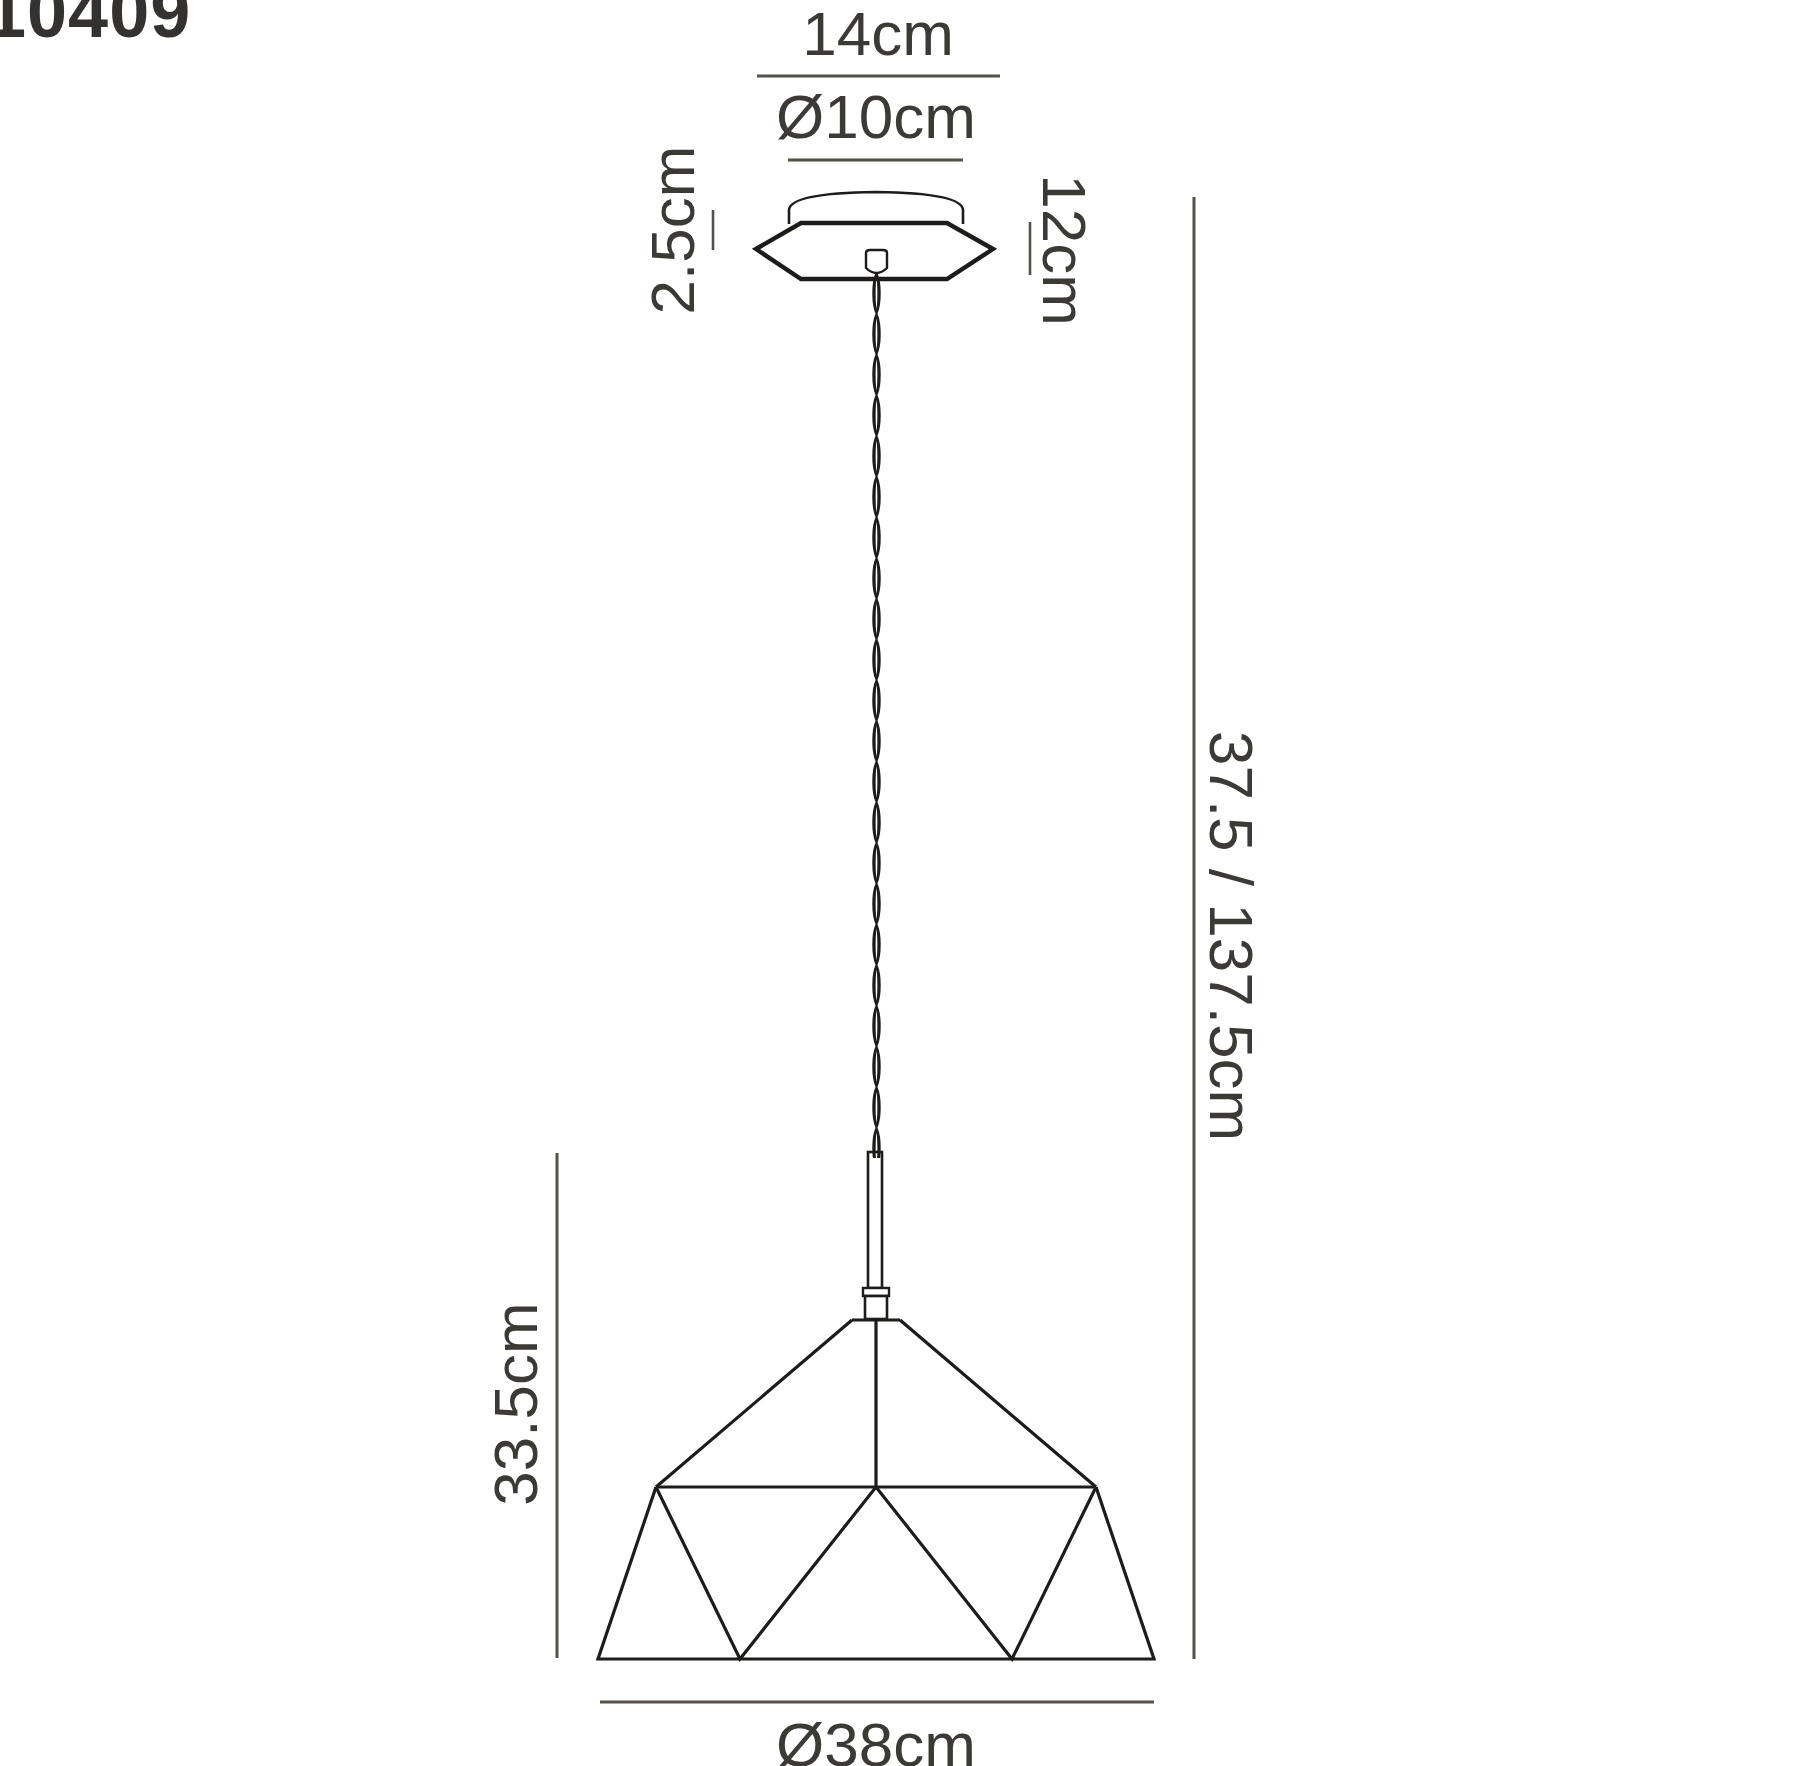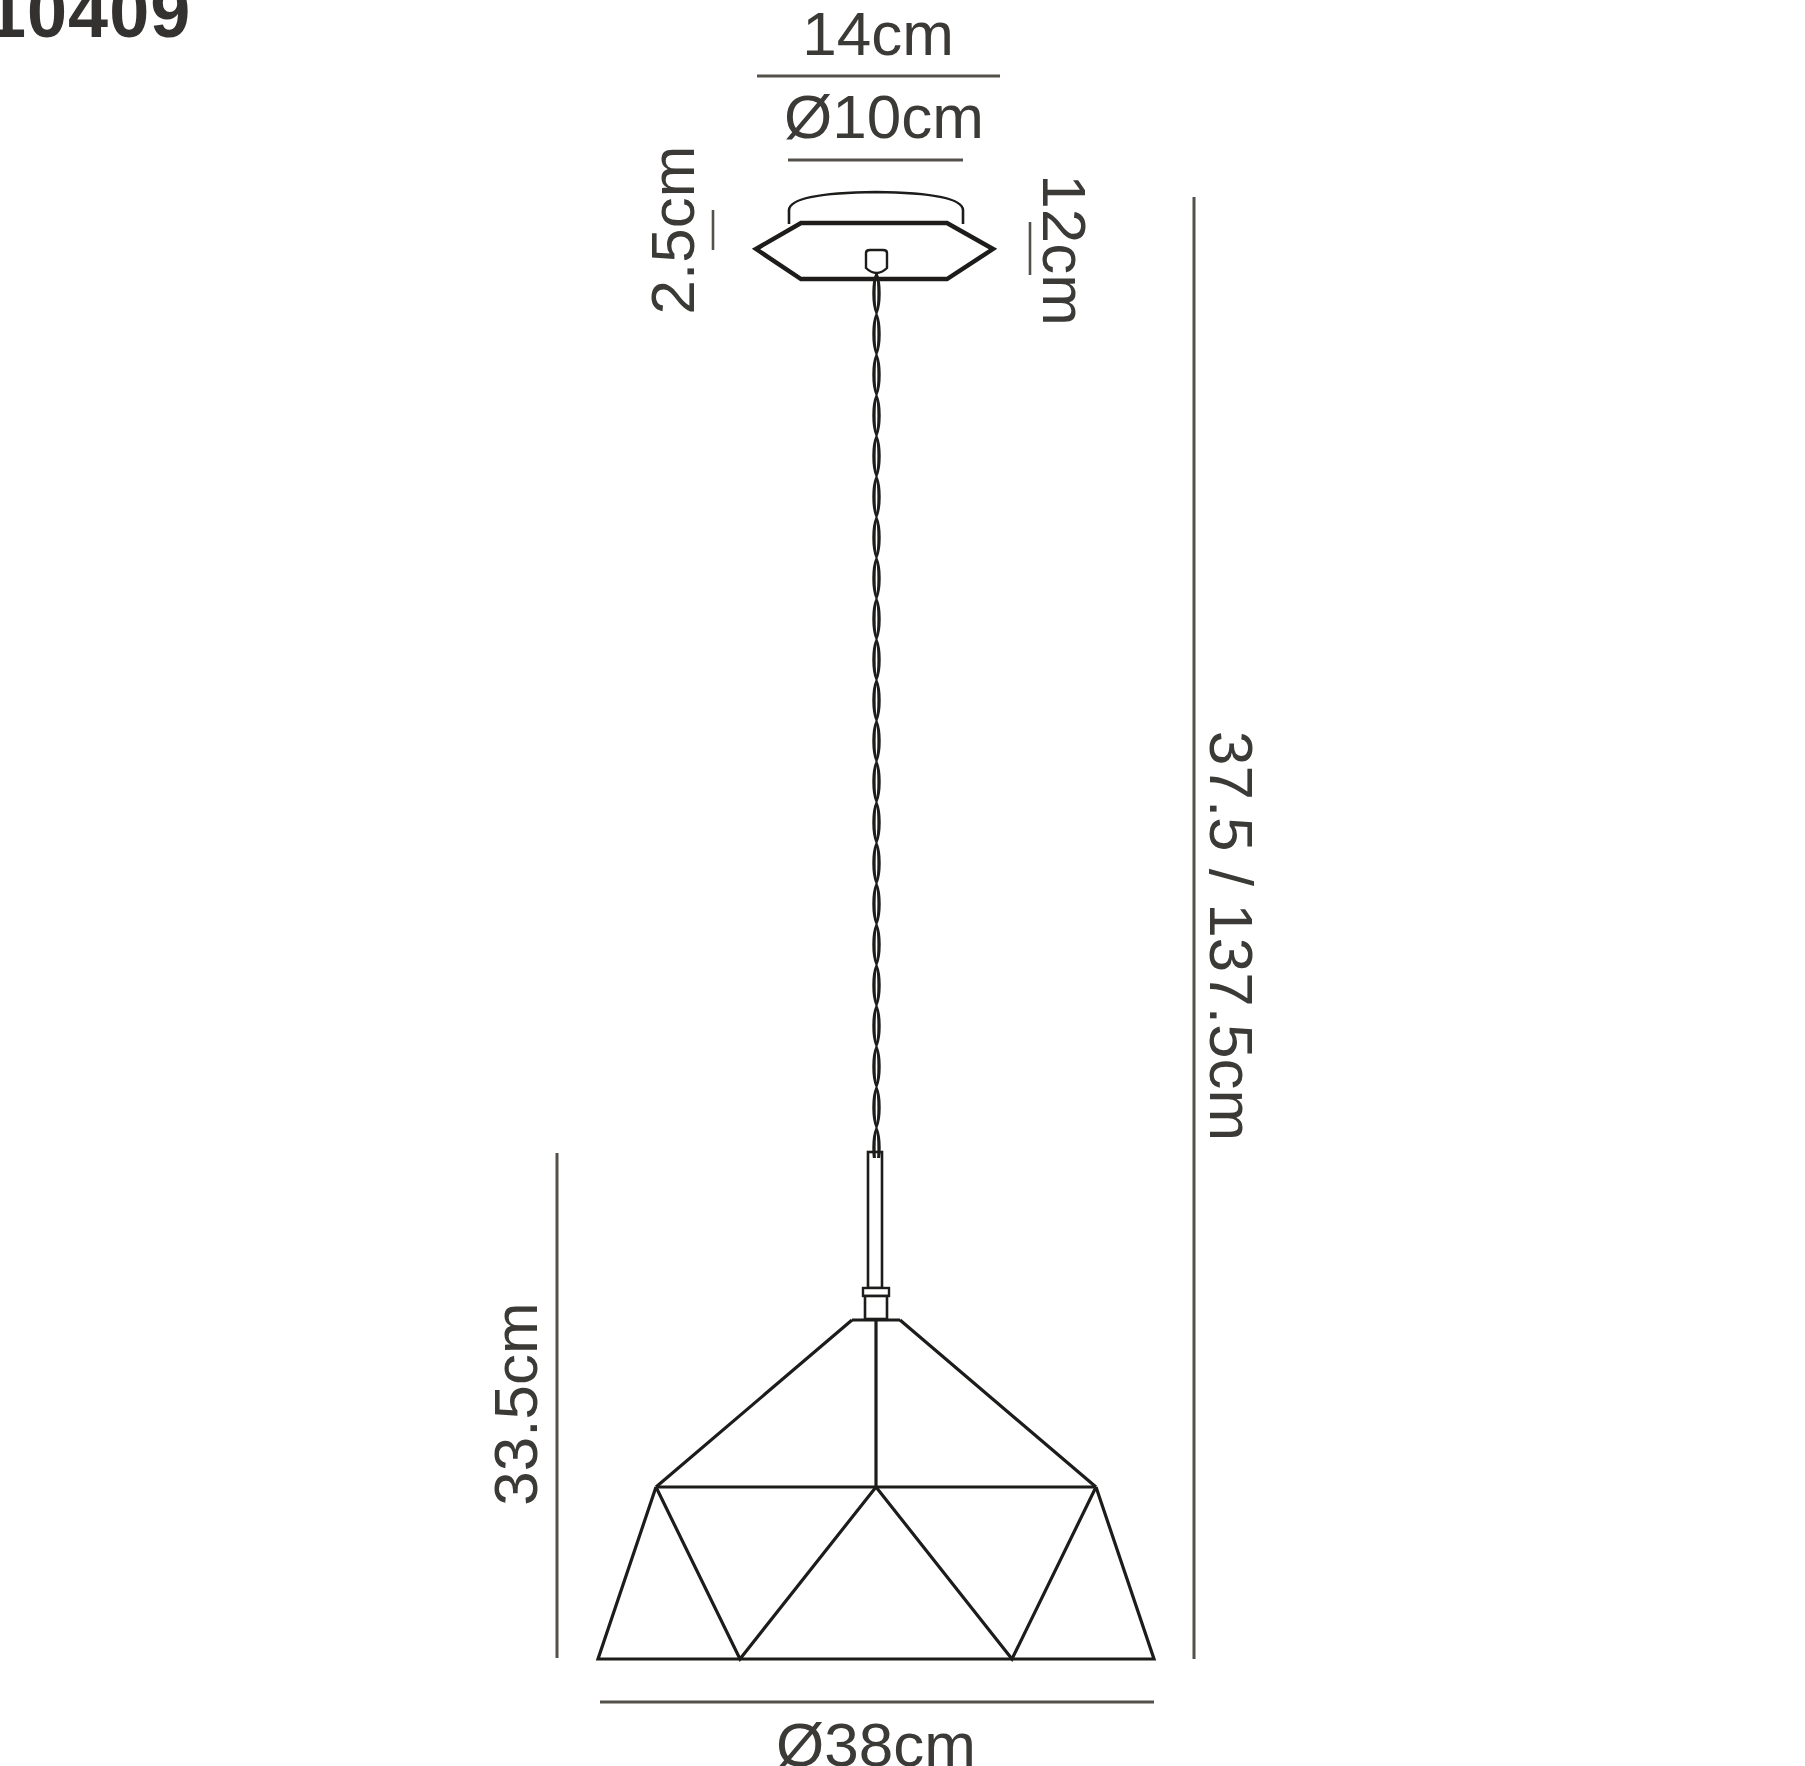--- a/index.html
+++ b/index.html
@@ -96,21 +96,21 @@
       <path d="M789,224 L789,210 Q790,193 876,192 Q962,193 963,210 L963,224" stroke-width="2.6"></path>
       <path d="M756,249 L801,223 L947,223 L993,249 L947,279 L801,279 Z" stroke-width="4.4"></path>
       <path d="M866,268 L866,253 Q866,250 870,250 L883,250 Q887,250 887,253 L887,268 Q876.5,278 866,268 Z" stroke-width="2.4" fill="#ffffff"></path>
     </g>
 
     <rect x="870" y="273" width="13" height="885" fill="url(#braid)"></rect>
   </svg>
 
   <div class="labels">
     <div class="dim-label" style="left:878px; top:34px;">14cm</div>
-    <div class="dim-label" style="left:876px; top:117px;margin-left:8px;">Ø10cm</div>
+    <div class="dim-label" style="left:876px; top:117px;">Ø10cm</div>
     <div class="dim-label rot-ccw" style="left:673px; top:230px;">2.5cm</div>
     <div class="dim-label rot-cw" style="left:1064px; top:250px;">12cm</div>
     <div class="dim-label rot-cw" style="left:1231px; top:936px;">37.5 / 137.5cm</div>
     <div class="dim-label rot-ccw" style="left:516px; top:1404px;">33.5cm</div>
     <div class="dim-label" style="left:876px; top:1745px;">Ø38cm</div>
 
     <div class="product-code">10409</div>
   </div>
 
 </div>

